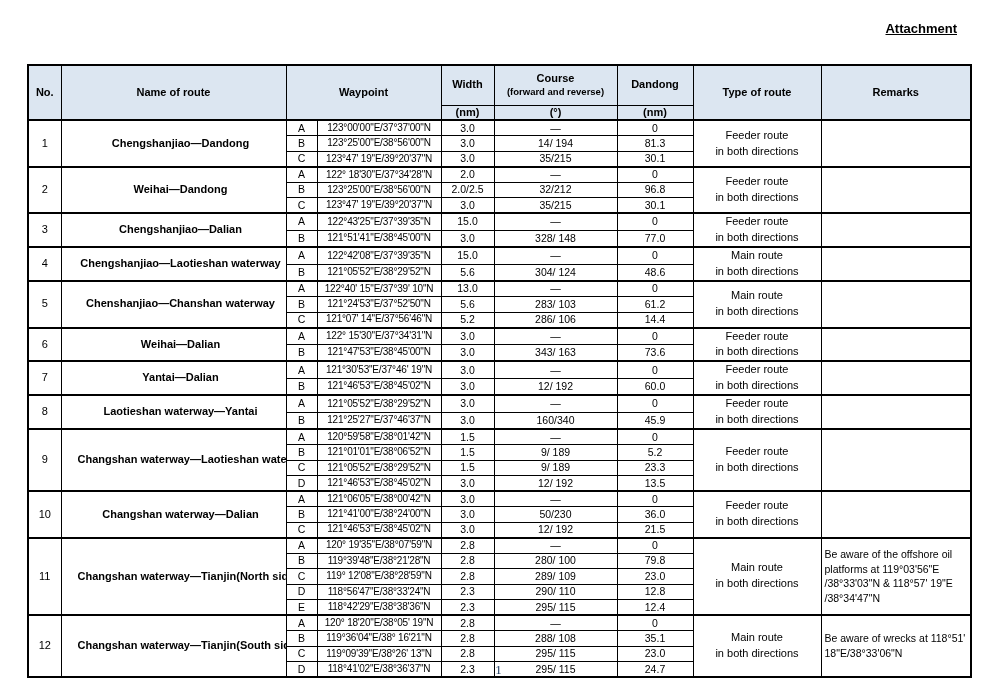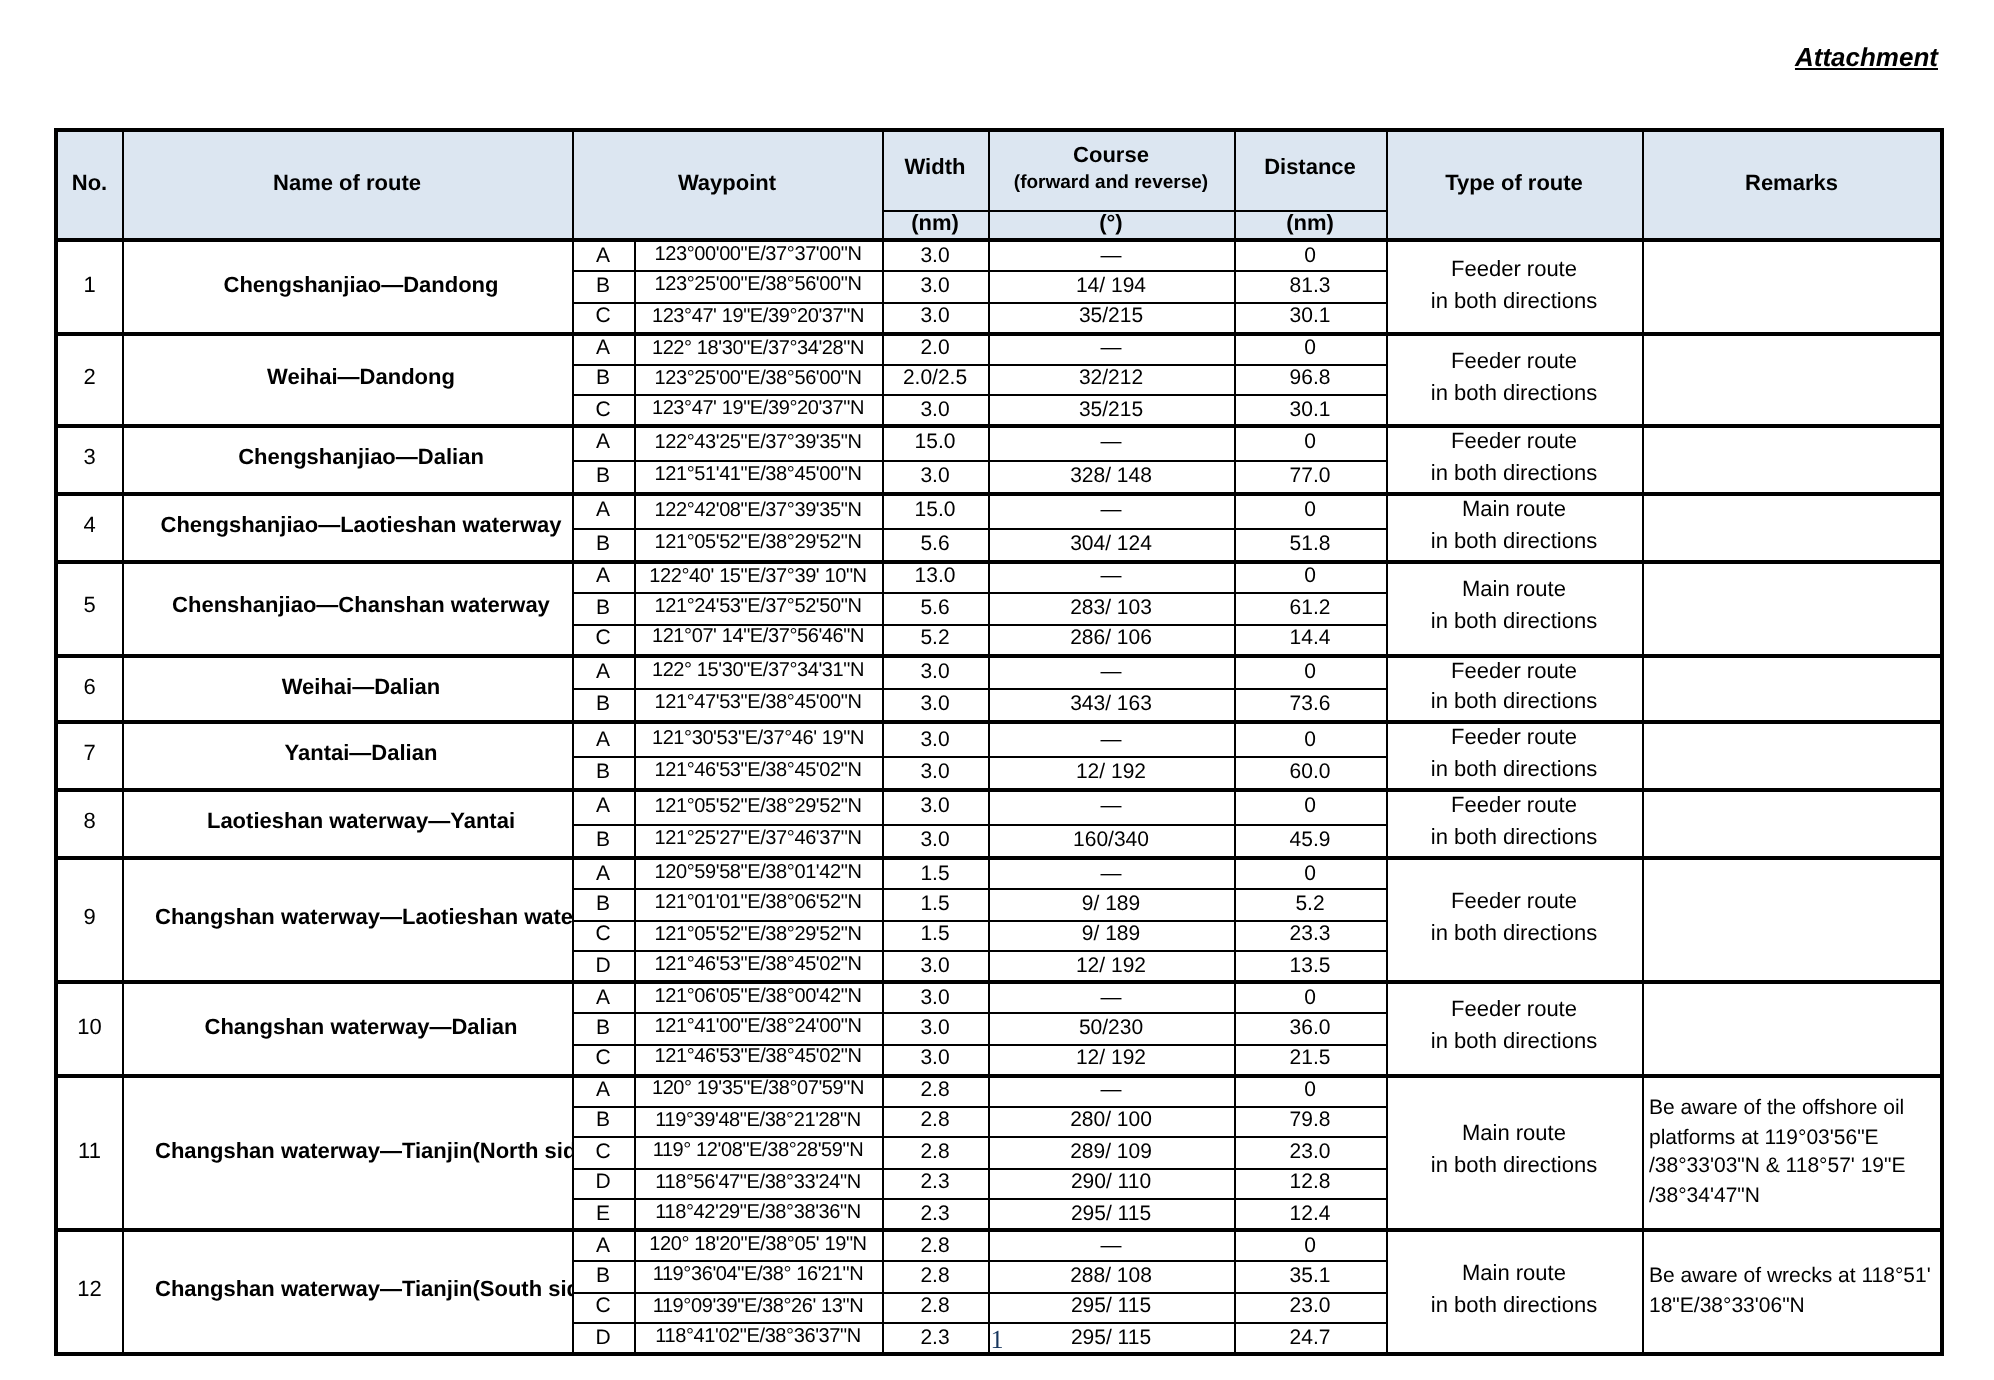--- a/index.html
+++ b/index.html
@@ -7,24 +7,23 @@
   body {
     background:#ffffff;
     font-family:"Liberation Sans", sans-serif;
     color:#000;
     position:relative;
     overflow:hidden;
   }
   .attachment {
     position:absolute;
     top:21px;
-    right:28px;
+    right:40px;
     font-size:13px;
     font-weight:bold;
-    font-style:italic;
     text-decoration:underline;
   }
   table {
     position:absolute;
     left:27px;
     top:64px;
     width:943px;
     border-collapse:collapse;
     table-layout:fixed;
     border:2px solid #000;
@@ -94,21 +93,21 @@
   <thead>
     <tr class="main-header">
       <th rowspan="2">No.</th>
       <th rowspan="2">Name of route</th>
       <th rowspan="2" colspan="2">Waypoint</th>
       <th>Width</th>
       <th>
         <div>Course</div>
         <div class="sub">(forward and reverse)</div>
       </th>
-      <th>Distance</th>
+      <th>Dandong</th>
       <th rowspan="2">Type of route</th>
       <th rowspan="2">Remarks</th>
     </tr>
     <tr class="units-row">
       <th>(nm)</th>
       <th>(°)</th>
       <th>(nm)</th>
     </tr>
   </thead>
   <tbody>
@@ -193,21 +192,21 @@
         <td class="num-cell">0</td>
         <td class="type-cell" rowspan="2">Main route
 in both directions</td>
         <td class="remarks-cell" rowspan="2"></td>
       </tr>
       <tr>
         <td class="wp-letter">B</td>
         <td class="wp-coord">121°05'52"E/38°29'52"N</td>
         <td class="num-cell">5.6</td>
         <td class="num-cell">304/ 124</td>
-        <td class="num-cell">51.8</td>
+        <td class="num-cell">48.6</td>
       </tr>
       <tr class="grp">
         <td class="no-cell" rowspan="3">5</td>
         <td class="name-cell" rowspan="3">Chenshanjiao—Chanshan waterway</td>
         <td class="wp-letter">A</td>
         <td class="wp-coord">122°40' 15"E/37°39' 10"N</td>
         <td class="num-cell">13.0</td>
         <td class="num-cell">—</td>
         <td class="num-cell">0</td>
         <td class="type-cell" rowspan="3">Main route

